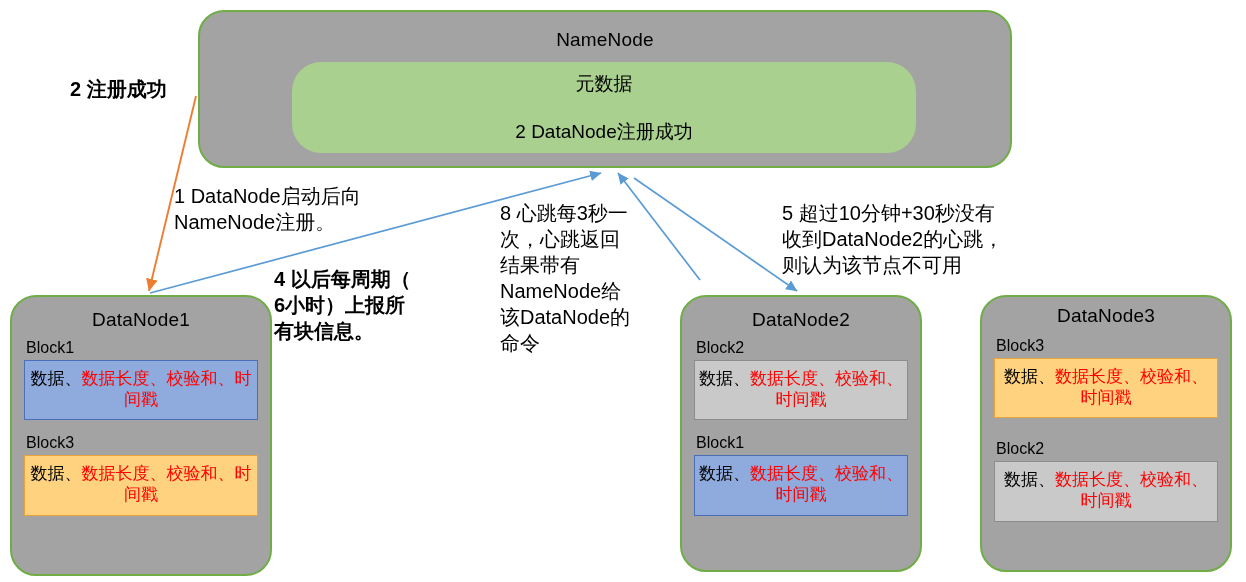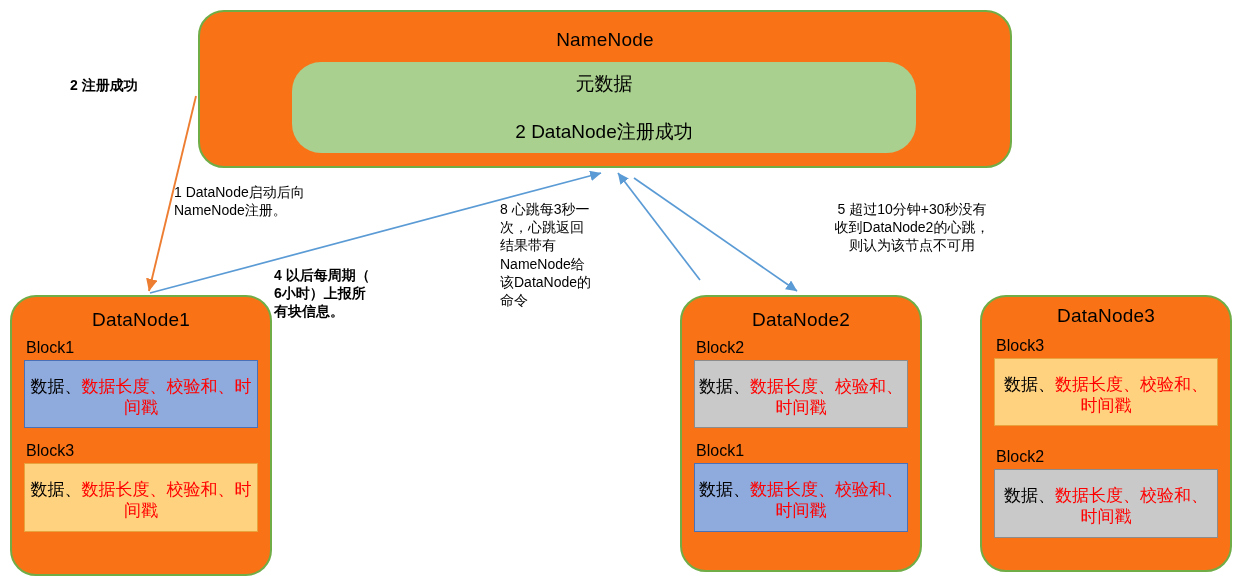--- a/index.html
+++ b/index.html
@@ -6,46 +6,46 @@
   body{
     width:1246px;height:582px;background:#ffffff;
     font-family:"Liberation Sans","DejaVu Sans",sans-serif;
     position:relative;overflow:hidden;
   }
   .stage{position:absolute;left:0;top:0;width:1246px;height:582px;}
   svg.wires{position:absolute;left:0;top:0;width:1246px;height:582px;overflow:visible;}
 
   .node{
     position:absolute;box-sizing:border-box;
-    border:2px solid #70AD47;border-radius:26px;background:#f97316;
+    border:2px solid #70AD47;border-radius:26px;background:#a3a3a3;
   }
   .node-title{
     text-align:center;font-size:19px;color:#000;
     letter-spacing:.2px;
   }
   .meta-box{
     position:absolute;background:#A9D08E;
     box-sizing:border-box;
     display:flex;flex-direction:column;align-items:center;justify-content:center;
   }
   .meta-line{font-size:19px;color:#000;line-height:1.15;}
   .meta-line.first{margin-bottom:26px;}
 
   .block-label{font-size:16px;color:#000;margin:0 0 3px 2px;}
   .block-body{
     box-sizing:border-box;text-align:center;
-    font-size:17px;line-height:1.22;padding:16px 4px 9px 4px;
+    font-size:17px;line-height:1.22;padding:8px 4px 9px 4px;
   }
   .blk-blue{background:#8FAADC;border:1px solid #4A71B8;}
   .blk-orange{background:#FFD27F;border:1px solid #E8A33D;}
   .blk-gray{background:#C9C9C9;border:1px solid #8C8C8C;}
   .red{color:#FF0000;}
   .blk-inner{display:block;}
 
-  .note{position:absolute;font-size:14px;color:#000;line-height:1.30;white-space:pre-line;}
+  .note{position:absolute;font-size:20px;color:#000;line-height:1.30;white-space:pre-line;}
   .note-bold{font-weight:bold;}
 </style>
 </head>
 <body>
 
 <div class="stage">
 
   <svg class="wires" viewBox="0 0 1246 582" xmlns="http://www.w3.org/2000/svg">
     <defs>
       <marker id="ah-orange" markerWidth="9" markerHeight="9" refX="6.4" refY="3.1" orient="auto" markerUnits="strokeWidth">
@@ -124,17 +124,17 @@
 6小时）上报所
 有块信息。</div>
 
   <div class="note" style="left:500px;top:200px;width:160px;">8 心跳每3秒一
 次，心跳返回
 结果带有
 NameNode给
 该DataNode的
 命令</div>
 
-  <div class="note" style="left:782px;top:200px;width:260px;text-align:center;">5 超过10分钟+30秒没有
+  <div class="note" style="left:782px;top:200px;width:260px;">5 超过10分钟+30秒没有
 收到DataNode2的心跳，
 则认为该节点不可用</div>
 
 </div>
 
 </body></html>

